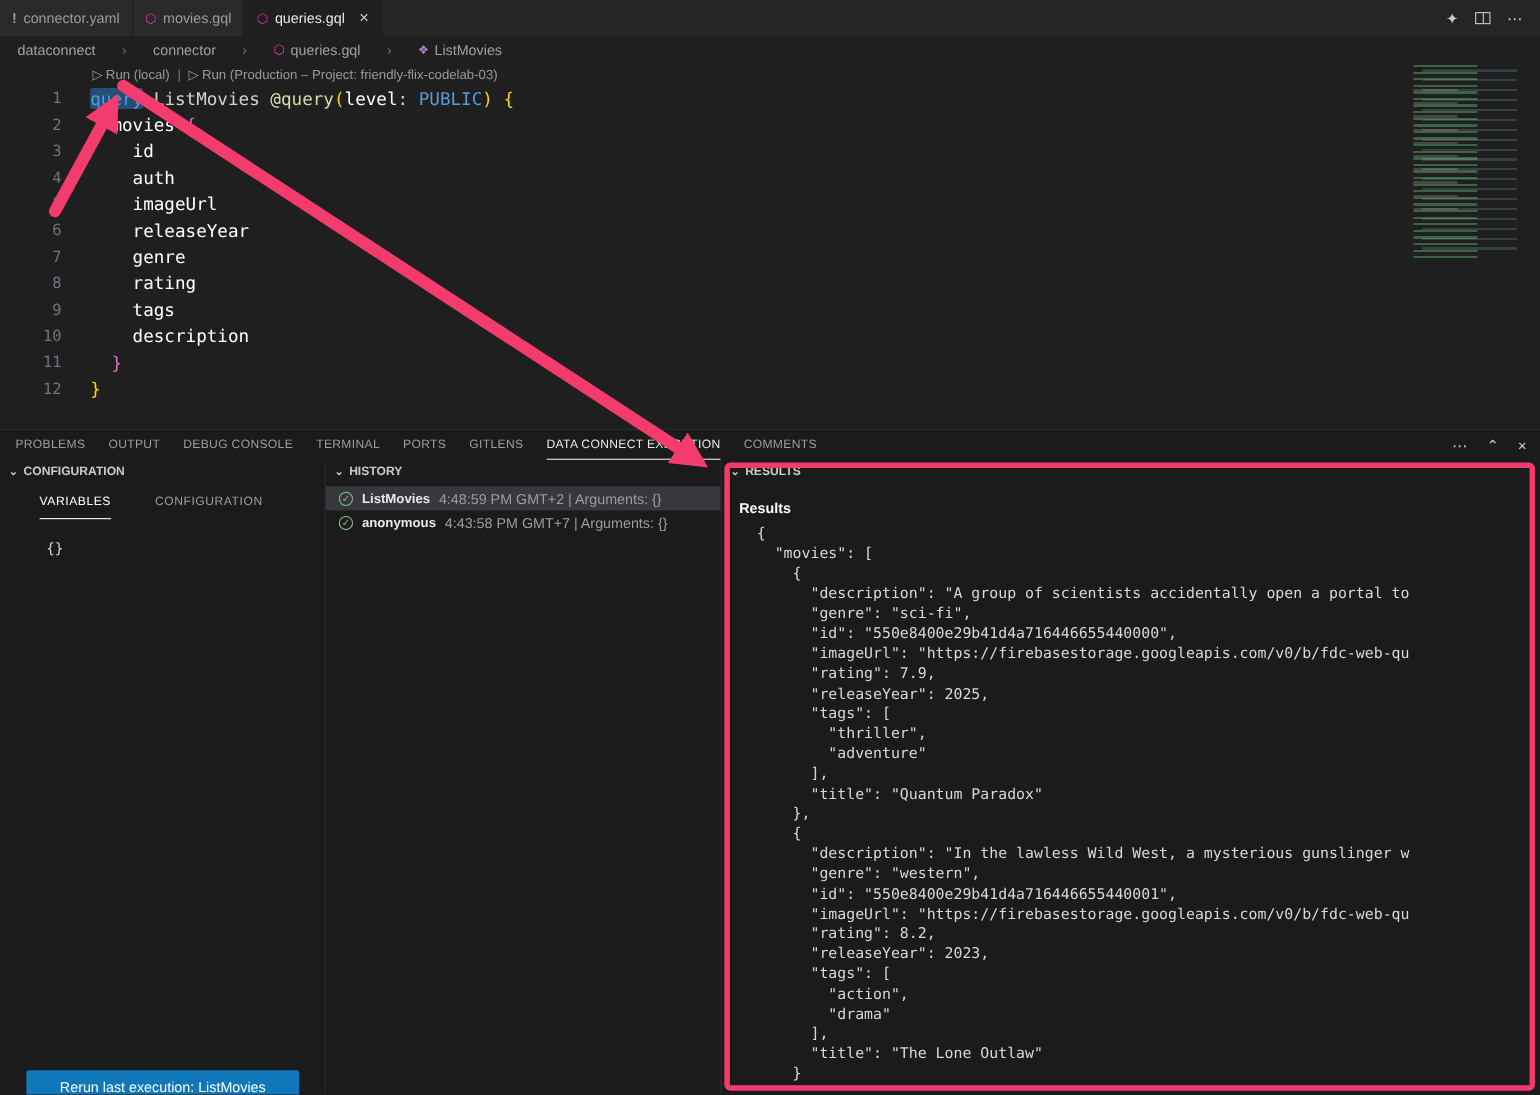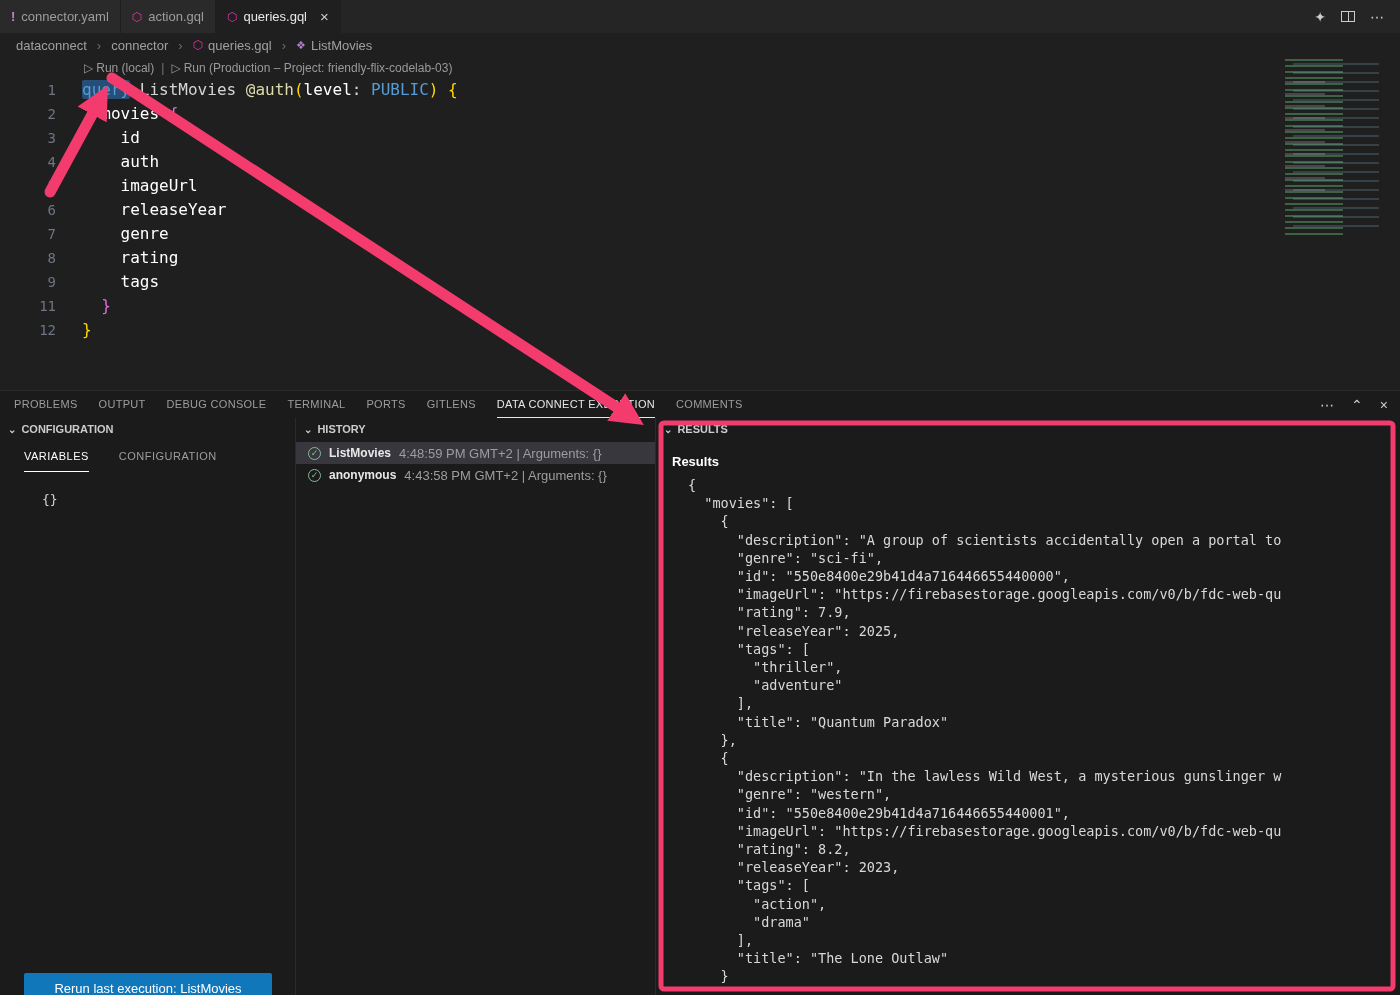--- a/index.html
+++ b/index.html
@@ -18,21 +18,21 @@
   .ticon.gql { color:var(--gql); }
   .ticon.yaml { color:#c586c0; font-weight:bold; font-size:13px; }
   .tclose { margin-left:7px; color:#cccccc; font-size:15px; line-height:1; }
   .tabbar-actions { margin-left:auto; display:flex; align-items:center; gap:15px;
                     padding-right:16px; color:#cccccc; font-size:14px; }
   .split-icon { width:14px; height:11px; border:1px solid #cccccc; position:relative; display:inline-block; }
   .split-icon::after { content:""; position:absolute; left:6px; top:0; bottom:0; width:1px; background:#cccccc; }
 
   
   .breadcrumb { position:absolute; top:33px; left:0; right:0; height:24px; display:flex;
-                align-items:center; gap:10px; padding-left:16px; font-size:13px; color:#a0a0a0; }
+                align-items:center; gap:24px; padding-left:16px; font-size:13px; color:#a0a0a0; }
   .bsep { color:#6e6e6e; }
   .bitem { display:flex; align-items:center; gap:5px; cursor:pointer; }
   .bicon.graphql { color:var(--gql); font-size:12px; }
   .bicon.symbol { color:#b180d7; font-size:11px; }
 
   
   .editor { position:absolute; top:57px; left:0; right:0; height:333px; }
   .codelens { height:21px; display:flex; align-items:center; gap:7px; padding-left:84px;
               font-size:12px; color:#999999; }
   .cl-run { display:flex; align-items:center; gap:3px; cursor:pointer; }
@@ -73,21 +73,21 @@
 
   .panel-body { position:absolute; top:27px; left:0; right:0; bottom:0; display:flex; }
   .config-pane { width:296px; border-right:1px solid #2b2b2b; position:relative; }
   .history-pane { width:360px; border-right:1px solid #2b2b2b; position:relative; }
   .results-pane { flex:1; position:relative; overflow:hidden; }
 
   .sec-header { height:22px; display:flex; align-items:center; gap:5px; padding-left:8px;
                 font-size:11px; font-weight:bold; color:#cccccc; cursor:pointer; }
   .chev { font-size:10px; color:#cccccc; }
 
-  .config-tabs { display:flex; gap:30px; padding-left:24px; height:32px; align-items:stretch;
+  .config-tabs { display:flex; gap:40px; padding-left:36px; height:32px; align-items:stretch;
                  font-size:11px; letter-spacing:.5px; color:#9d9d9d; }
   .ctab { display:flex; align-items:center; border-bottom:1px solid transparent; cursor:pointer; }
   .ctab.active { color:#ffffff; border-bottom-color:#ffffff; }
   .config-content { padding:20px 0 0 42px; font-family:"DejaVu Sans Mono", monospace;
                     font-size:13px; color:#d4d4d4; }
 
   .history-list { margin-top:2px; }
   .hrow { height:22px; display:flex; align-items:center; gap:8px; padding-left:12px;
           font-size:12px; cursor:pointer; }
   .hrow.selected { background:#37373d; }
@@ -118,21 +118,21 @@
 <div class="app">
 
   <div class="tabbar">
     <div class="tabs">
         <div class="tab">
           <span class="ticon yaml">!</span>
           <span class="tlabel">connector.yaml</span>
         </div>
         <div class="tab">
           <span class="ticon gql">⬡</span>
-          <span class="tlabel">action.gql</span>
+          <span class="tlabel">movies.gql</span>
         </div>
         <div class="tab active">
           <span class="ticon gql">⬡</span>
           <span class="tlabel">queries.gql</span>
           <span class="tclose">×</span>
         </div>
       </div>
     <div class="tabbar-actions">
       <span>✦</span>
       <span class="split-icon"></span>
@@ -168,21 +168,21 @@
       </span>
       <span class="cl-sep">|</span>
       <span class="cl-run">
         <span>▷</span>
         <span>Run (Production – Project: friendly-flix-codelab-03)</span>
       </span>
     </div>
     <div class="code">
         <div class="cline">
           <span class="ln">1</span>
-          <span class="lc"><span class="kw sel">query</span><span class="pln"> </span><span class="op">ListMovies</span><span class="pln"> </span><span class="dec">@auth</span><span class="b1">(</span><span class="attr">level</span><span class="pln">: </span><span class="kw">PUBLIC</span><span class="b1">)</span><span class="pln"> </span><span class="b1">{</span></span>
+          <span class="lc"><span class="kw sel">query</span><span class="pln"> </span><span class="op">ListMovies</span><span class="pln"> </span><span class="dec">@query</span><span class="b1">(</span><span class="attr">level</span><span class="pln">: </span><span class="kw">PUBLIC</span><span class="b1">)</span><span class="pln"> </span><span class="b1">{</span></span>
         </div>
         <div class="cline">
           <span class="ln">2</span>
           <span class="lc"><span class="pln">  </span><span class="attr">movies</span><span class="pln"> </span><span class="b2">{</span></span>
         </div>
         <div class="cline">
           <span class="ln">3</span>
           <span class="lc"><span class="pln">    </span><span class="attr">id</span></span>
         </div>
         <div class="cline">
@@ -201,20 +201,24 @@
           <span class="ln">7</span>
           <span class="lc"><span class="pln">    </span><span class="attr">genre</span></span>
         </div>
         <div class="cline">
           <span class="ln">8</span>
           <span class="lc"><span class="pln">    </span><span class="attr">rating</span></span>
         </div>
         <div class="cline">
           <span class="ln">9</span>
           <span class="lc"><span class="pln">    </span><span class="attr">tags</span></span>
+        </div>
+        <div class="cline">
+          <span class="ln">10</span>
+          <span class="lc"><span class="pln">    </span><span class="attr">description</span></span>
         </div>
         <div class="cline">
           <span class="ln">11</span>
           <span class="lc"><span class="pln">  </span><span class="b2">}</span></span>
         </div>
         <div class="cline">
           <span class="ln">12</span>
           <span class="lc"><span class="b1">}</span></span>
         </div>
       </div>
@@ -263,21 +267,21 @@
         </div>
         <div class="history-list">
             <div class="hrow selected">
               <span class="hcheck">✓</span>
               <span class="hname">ListMovies</span>
               <span class="hmeta">4:48:59 PM GMT+2 | Arguments: {}</span>
             </div>
             <div class="hrow">
               <span class="hcheck">✓</span>
               <span class="hname">anonymous</span>
-              <span class="hmeta">4:43:58 PM GMT+2 | Arguments: {}</span>
+              <span class="hmeta">4:43:58 PM GMT+7 | Arguments: {}</span>
             </div>
           </div>
       </div>
 
       <div class="results-pane">
         <div class="sec-header">
           <span class="chev">⌄</span>
           <span>RESULTS</span>
         </div>
         <div class="results-title">Results</div>

